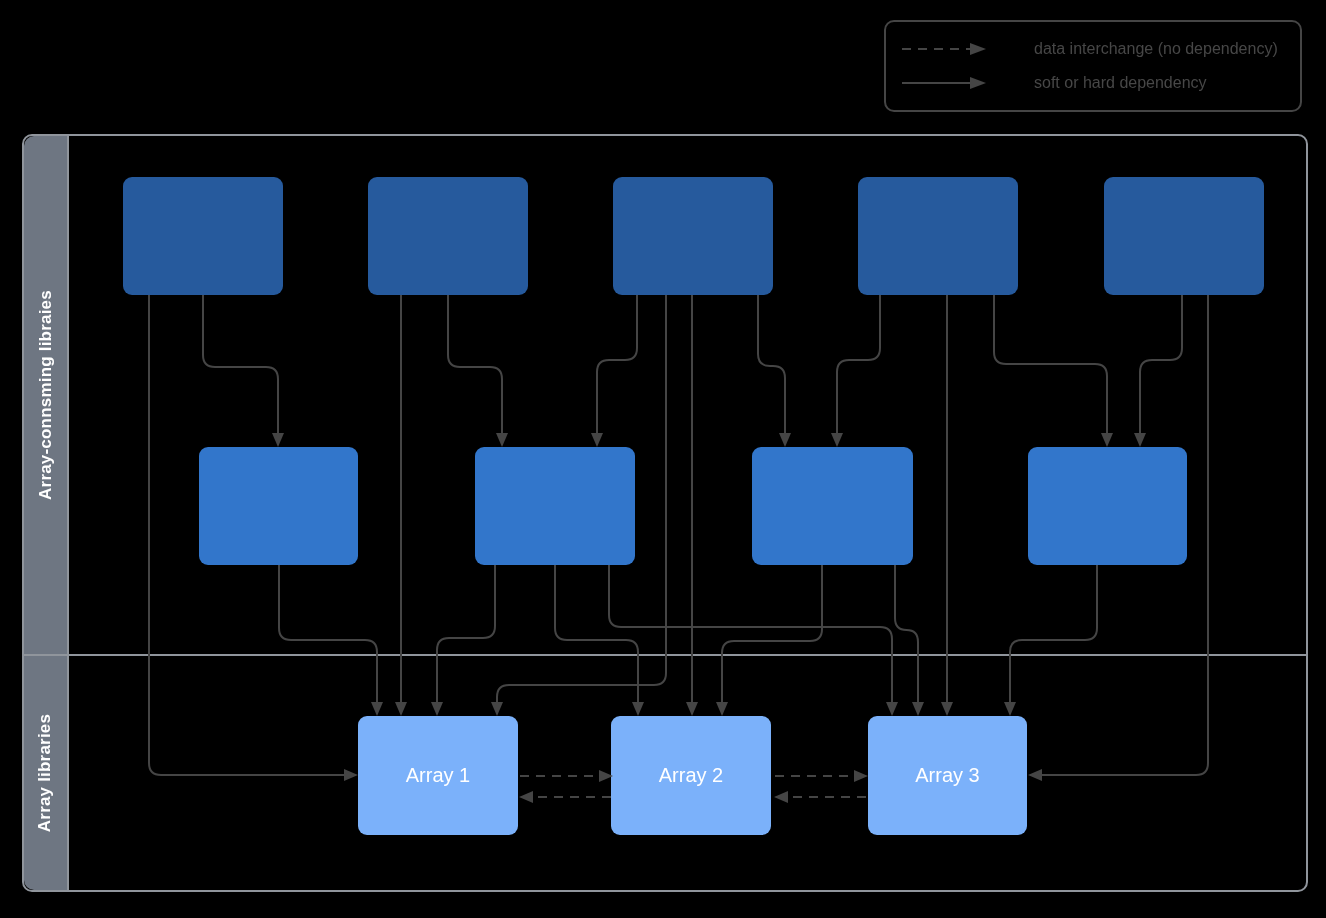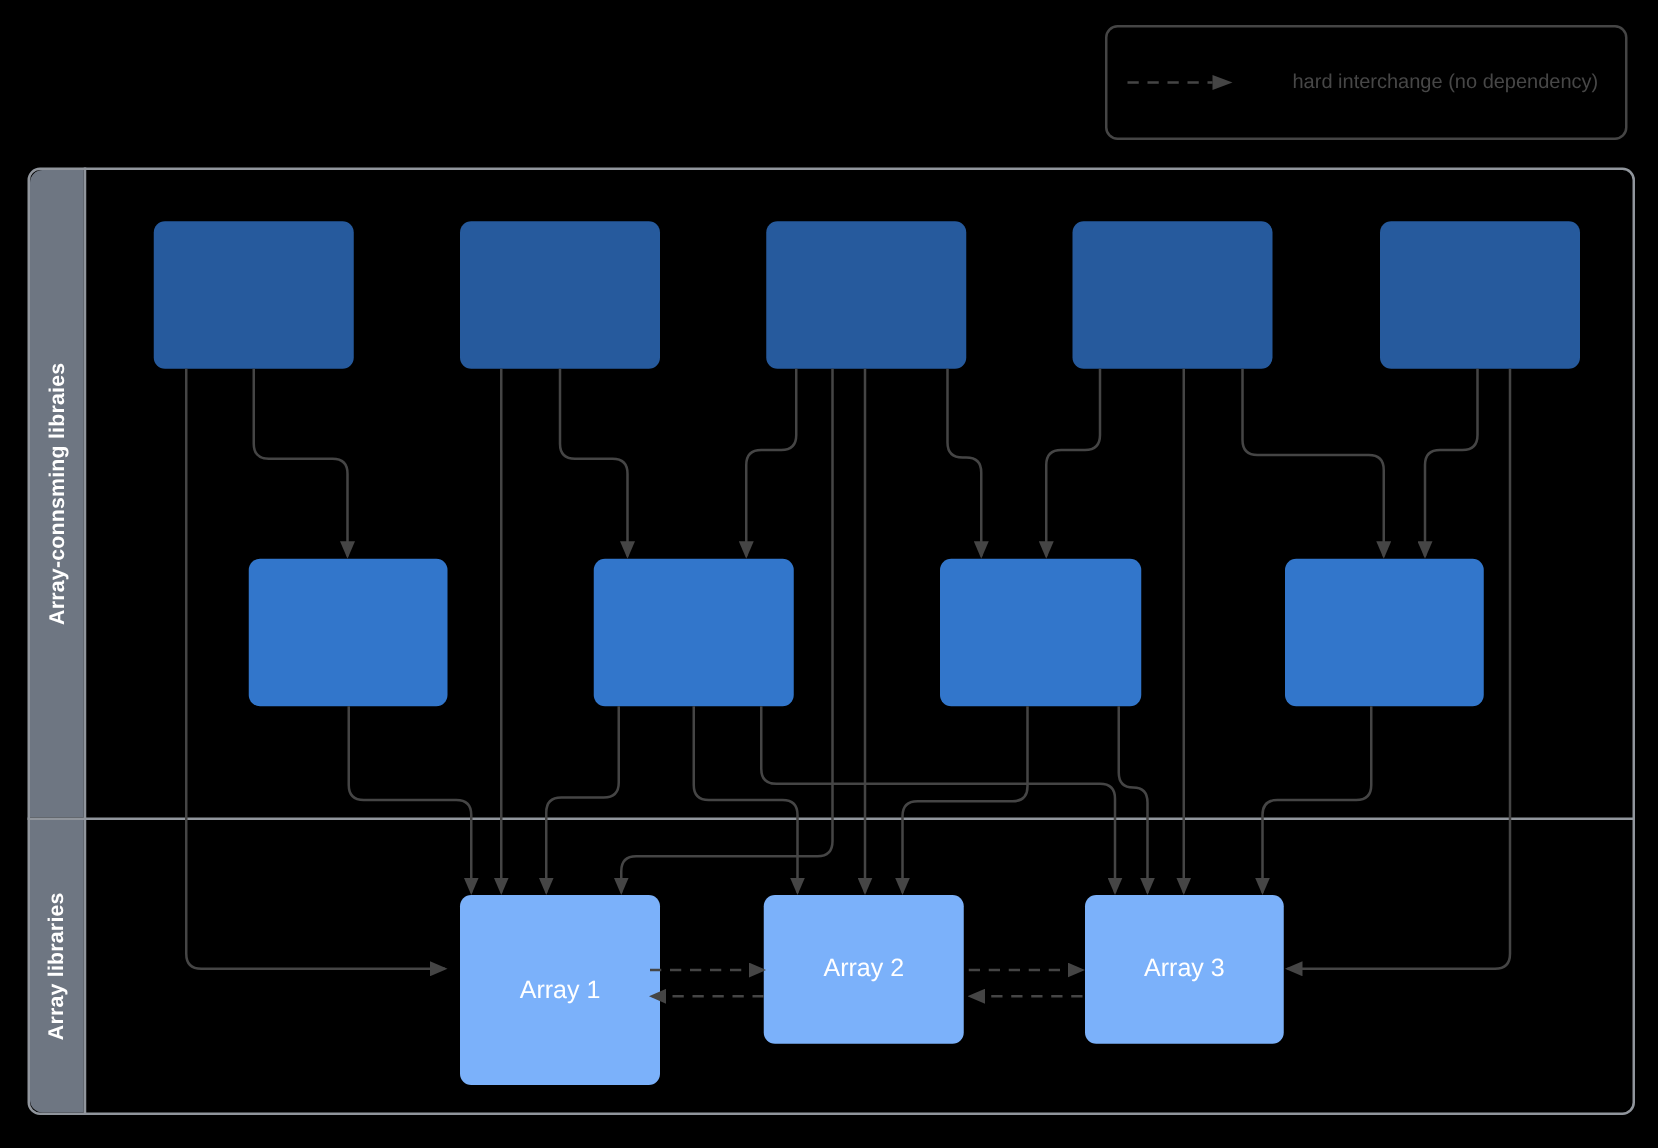--- a/index.html
+++ b/index.html
@@ -58,21 +58,28 @@
 <body>
 
 <div class="canvas" style="--bg: #000000; --consumer: #265a9d; --mid: #3276cb; --arraybox: #7bb1fa; --line-dark: #454545; --frame: #90959c; --lane: #6e7682; --legend-text: #474747;">
 
   <div class="legend">
     <div class="legend-row">
       <svg width="90" height="14">
         <line x1="2" y1="7" x2="70" y2="7" stroke="#454545" stroke-width="2" stroke-dasharray="9 7"></line>
         <polygon points="70,1 86,7 70,13" fill="#454545"></polygon>
       </svg>
-      <span>hard interchange (no dependency)</span>
+      <span>data interchange (no dependency)</span>
+    </div>
+    <div class="legend-row">
+      <svg width="90" height="14">
+        <line x1="2" y1="7" x2="70" y2="7" stroke="#454545" stroke-width="2"></line>
+        <polygon points="70,1 86,7 70,13" fill="#454545"></polygon>
+      </svg>
+      <span>soft or hard dependency</span>
     </div>
   </div>
 
   <div class="frame"></div>
   <div class="lane-bar first">
     <span class="lane-label">Array-connsming libraies</span>
   </div>
   <div class="lane-bar second">
     <span class="lane-label">Array libraries</span>
   </div>
@@ -82,21 +89,21 @@
   <div id="nodes">
       <div class="node consumer-library" style="left: 123px; top: 177px; width: 160px; height: 118px;"></div>
       <div class="node consumer-library" style="left: 368px; top: 177px; width: 160px; height: 118px;"></div>
       <div class="node consumer-library" style="left: 613px; top: 177px; width: 160px; height: 118px;"></div>
       <div class="node consumer-library" style="left: 858px; top: 177px; width: 160px; height: 118px;"></div>
       <div class="node consumer-library" style="left: 1104px; top: 177px; width: 160px; height: 118px;"></div>
       <div class="node intermediate-library" style="left: 199px; top: 447px; width: 159px; height: 118px;"></div>
       <div class="node intermediate-library" style="left: 475px; top: 447px; width: 160px; height: 118px;"></div>
       <div class="node intermediate-library" style="left: 752px; top: 447px; width: 161px; height: 118px;"></div>
       <div class="node intermediate-library" style="left: 1028px; top: 447px; width: 159px; height: 118px;"></div>
-      <div class="node array-library" style="left: 368px; top: 716px; width: 160px; height: 152px;">
+      <div class="node array-library" style="left: 358px; top: 716px; width: 160px; height: 119px;">
         <span>Array 1</span>
       </div>
       <div class="node array-library" style="left: 611px; top: 716px; width: 160px; height: 119px;">
         <span>Array 2</span>
       </div>
       <div class="node array-library" style="left: 868px; top: 716px; width: 159px; height: 119px;">
         <span>Array 3</span>
       </div>
     </div>
 

